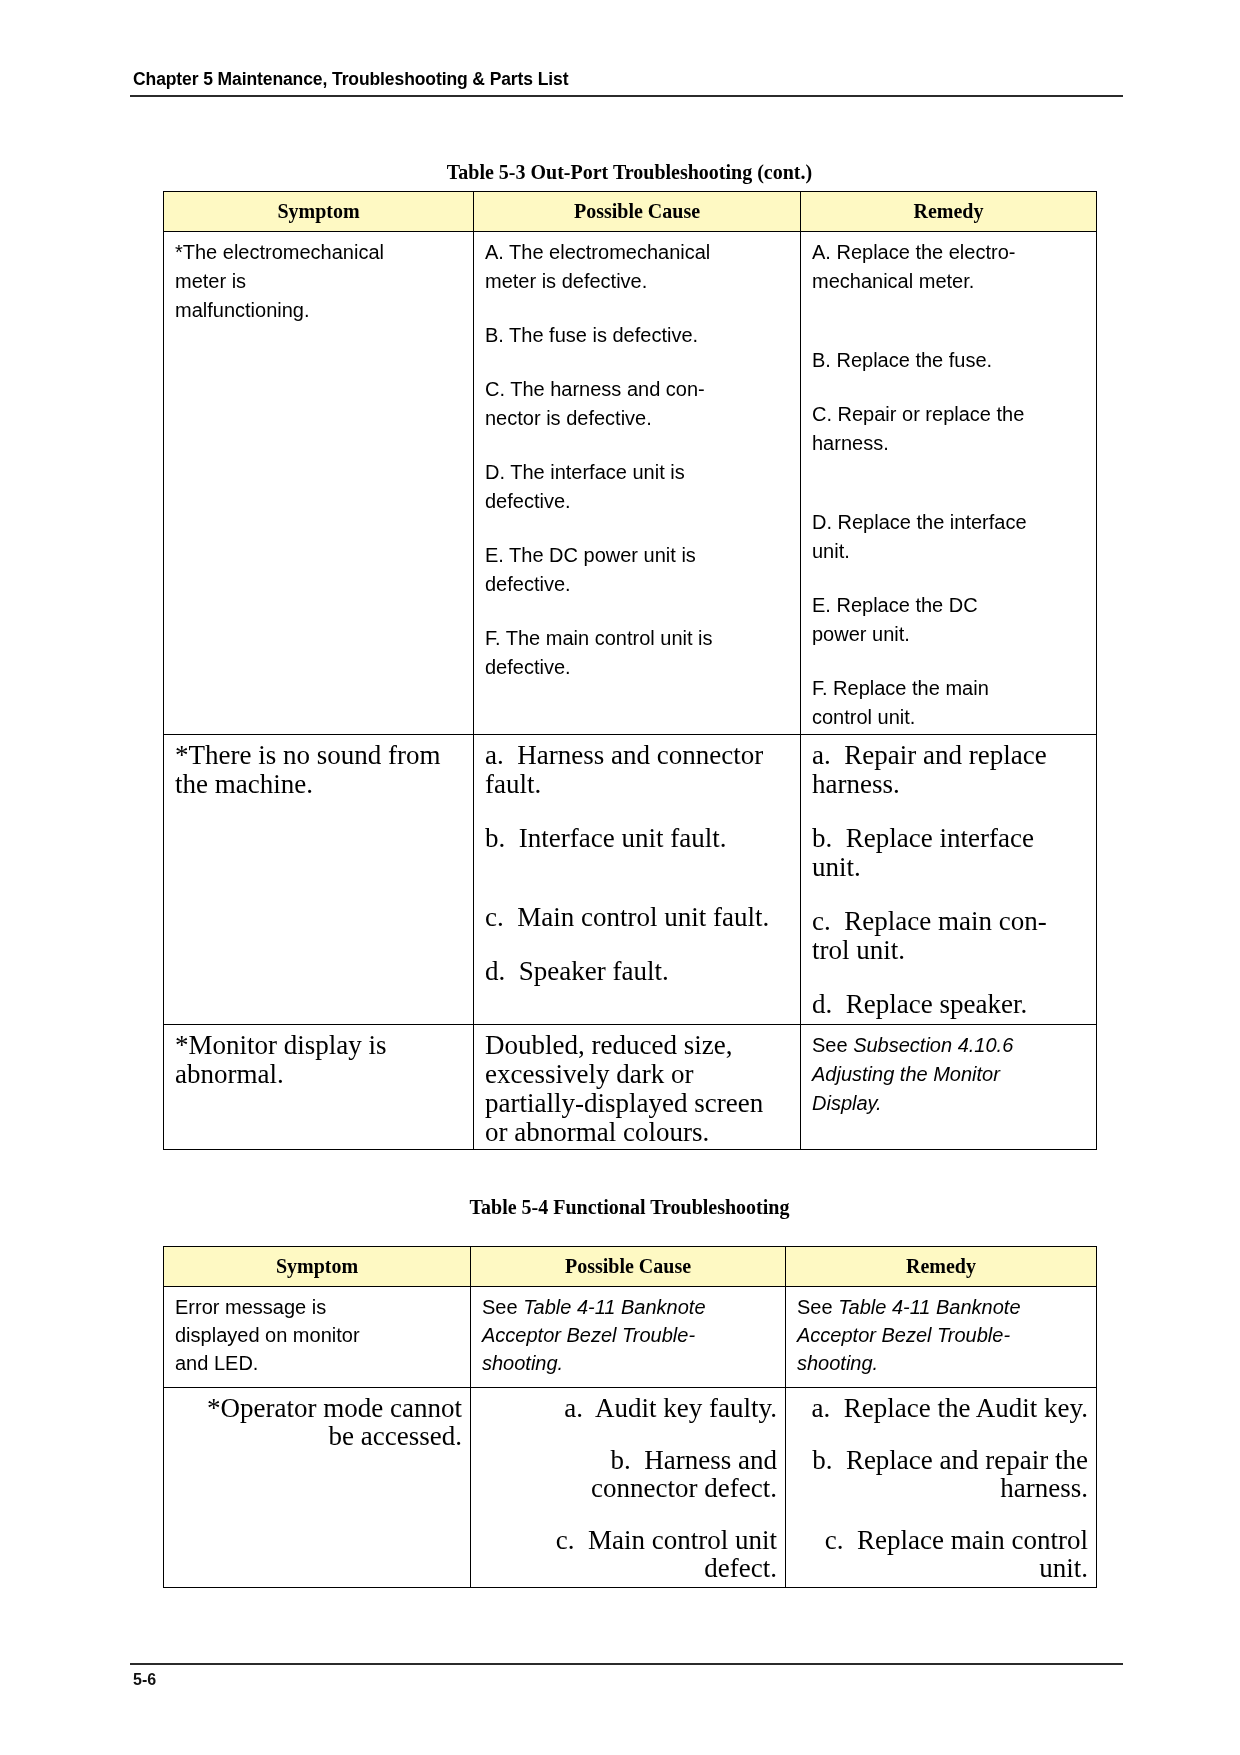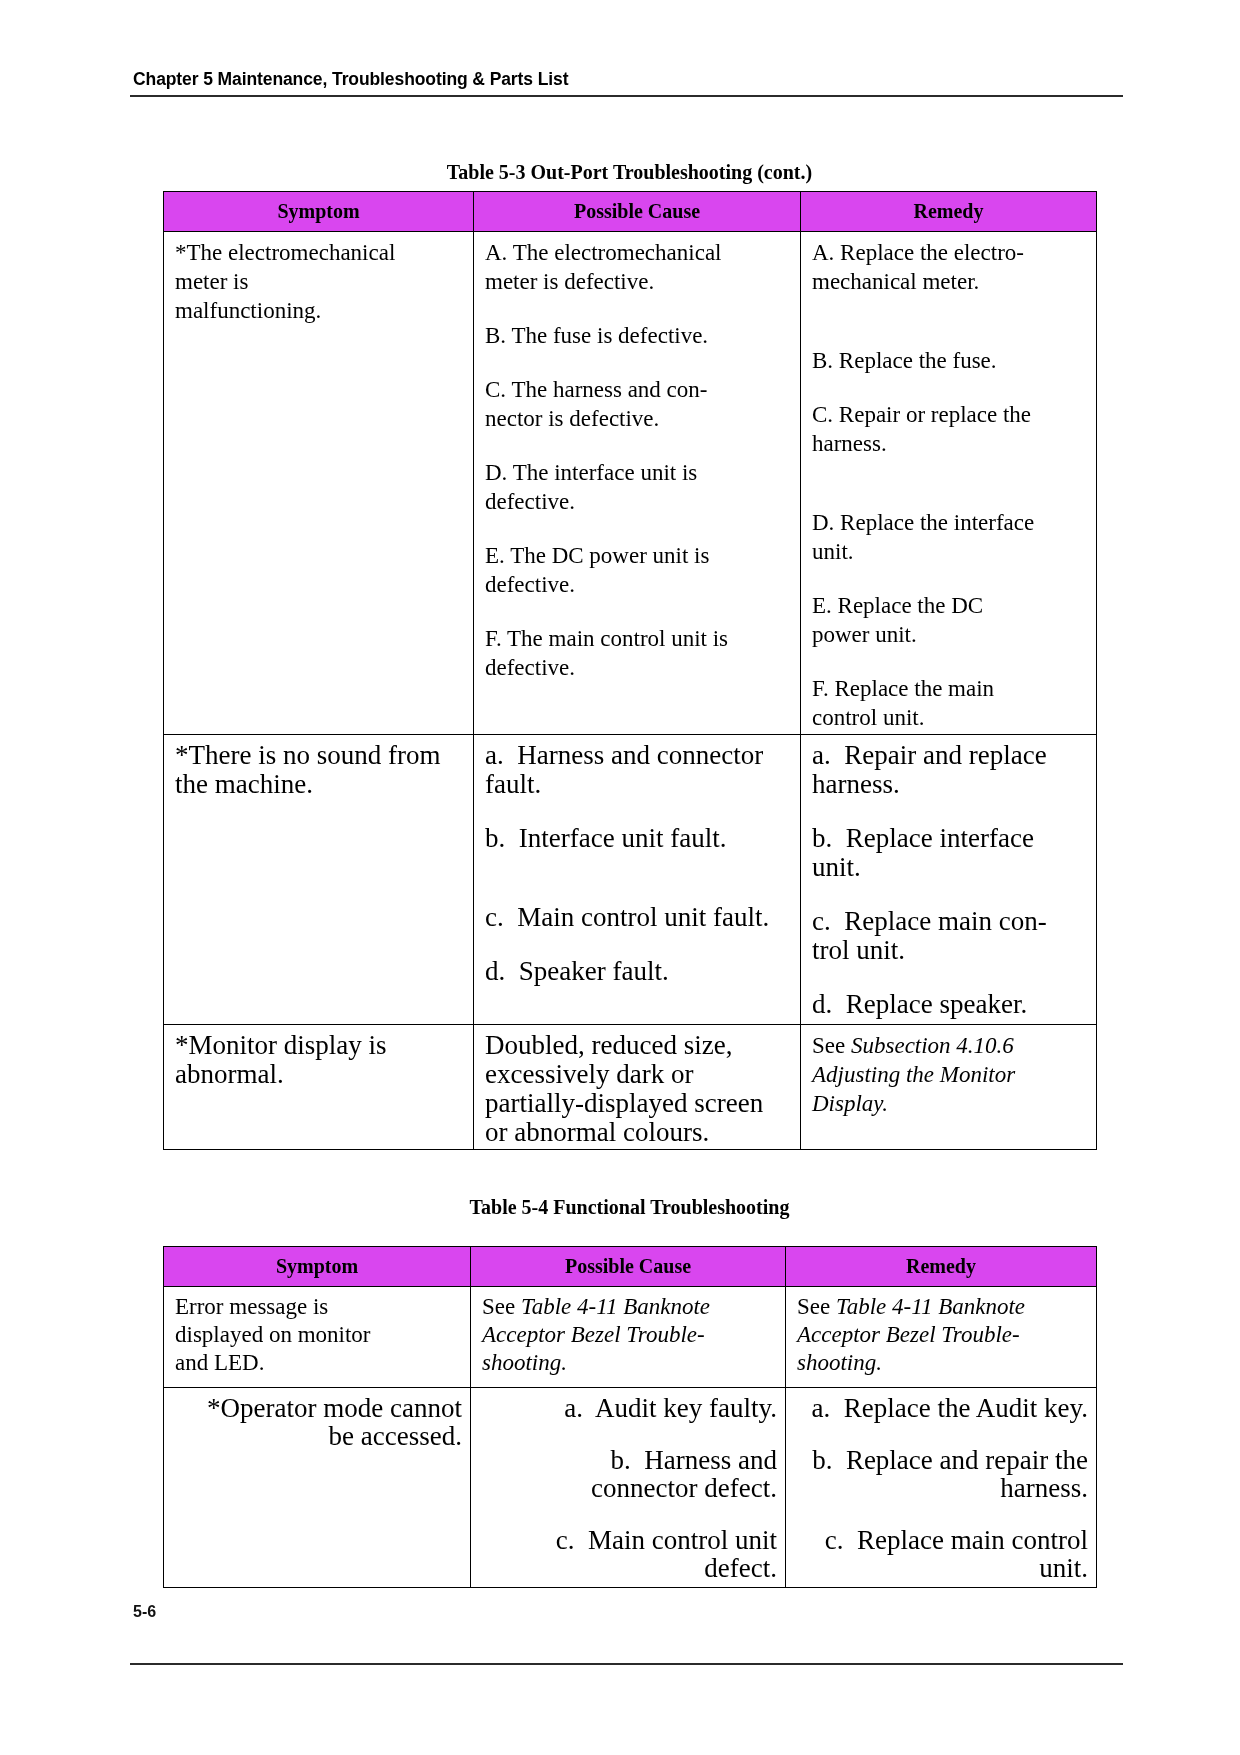--- a/index.html
+++ b/index.html
@@ -11,45 +11,45 @@
     position:absolute;left:133px;top:69px;
     font:bold 17.5px/20px "Liberation Sans",sans-serif;
     letter-spacing:-0.1px;color:#000000;
   }
   .rule{
     position:absolute;left:130px;width:993px;height:2px;background:#2b2b2b;
   }
   #header-rule{top:95px;}
   #footer-rule{top:1663px;}
   .page-number{
-    position:absolute;left:133px;top:1602px;
+    position:absolute;left:133px;top:1670px;
     font:bold 16px/20px "Liberation Sans",sans-serif;color:#111;
   }
   .table-section{position:absolute;left:163px;width:933px;}
   #section1{top:160px;}
   #section2{top:1195px;}
   .tbl-title{
     font:bold 20px/24px "Liberation Serif",serif;text-align:center;color:#000;
   }
   #section1 .tbl-title{margin-bottom:7px;}
   #section2 .tbl-title{margin-bottom:27px;}
   table.ts{
     border-collapse:collapse;table-layout:fixed;width:933px;
   }
   table.ts th,table.ts td{
     border:1.5px solid #000;vertical-align:top;
   }
   table.ts th{
-    background:#d946ef;
+    background:#fef9c3;
     font:bold 20px "Liberation Serif",serif;
     text-align:center;vertical-align:middle;padding:4px;
   }
   table.ts td{padding:6px 8px 0 11px;}
   .para{white-space:pre-wrap;}
-  .f-wide .para{font-family:Liberation Serif, serif;font-size:23px;line-height:29px;}
+  .f-wide .para{font-family:Liberation Sans, sans-serif;font-size:20px;line-height:29px;}
   .f-narrow .para{font-family:"Liberation Serif",serif;font-size:27px;line-height:29px;}
   #section2 .f-wide .para{line-height:28px;}
   #section2 .f-narrow .para{line-height:28px;}
   .para.gap{height:25px;}
   #section2 .para.gap{height:24px;}
   .it{font-style:italic;}
 </style>
 </head>
 <body>
 

